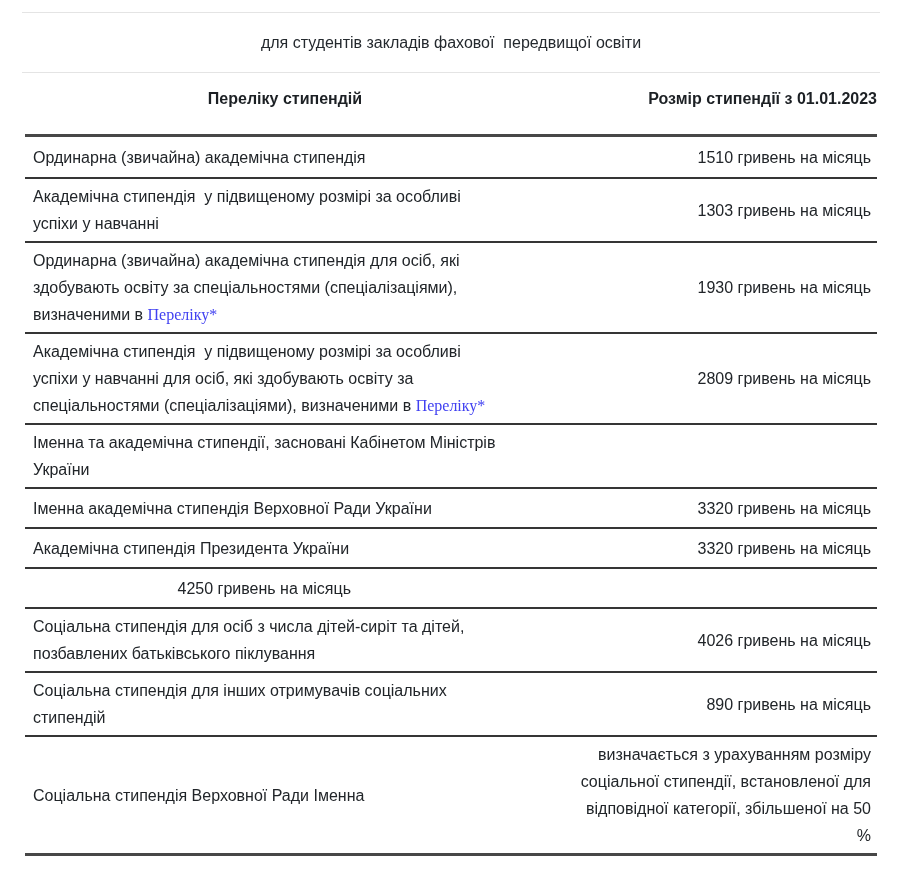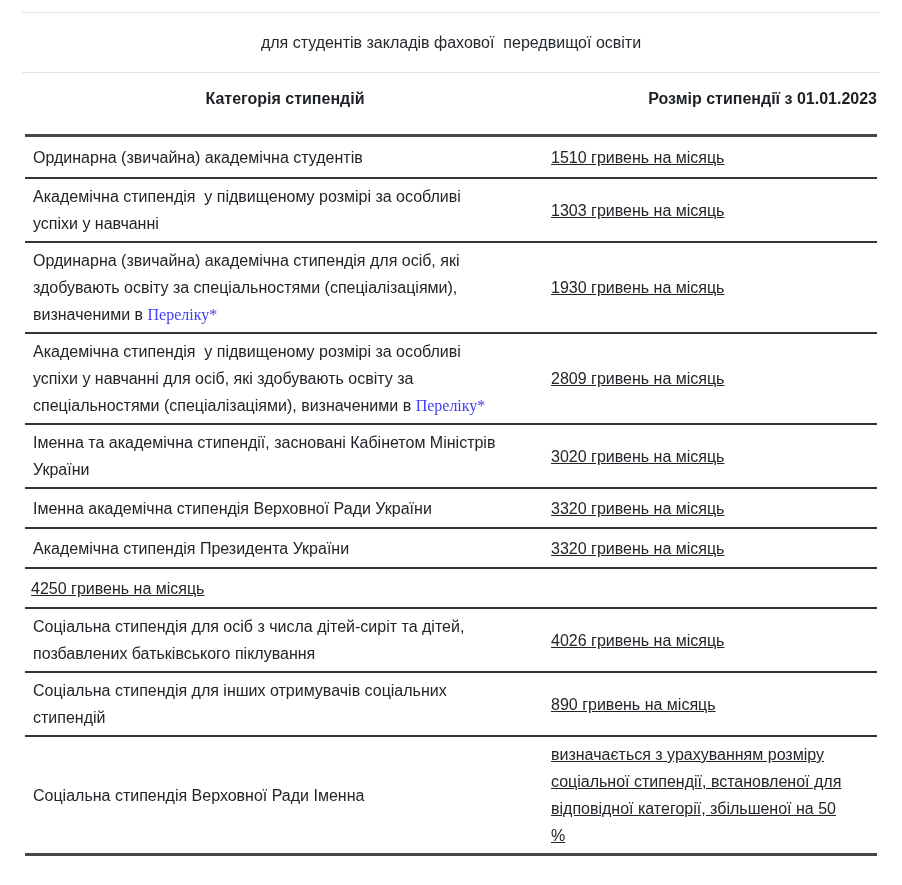--- a/index.html
+++ b/index.html
@@ -60,22 +60,21 @@
   .cell-cat {
     width: 520px;
     box-sizing: border-box;
     padding-left: 8px;
     padding-right: 10px;
   }
   .cell-amt {
     width: 332px;
     box-sizing: border-box;
     padding: 0 6px;
-    text-align: left;
-    text-decoration: underline;
+    text-align: right;
   }
   .cat-text, .amt-text { white-space: pre-wrap; }
 
   a.cat-link {
     color: #4141f1;
     text-decoration: none;
     cursor: pointer;
     white-space: pre-wrap;
     font-family: Liberation Serif, serif;
   }
@@ -85,28 +84,28 @@
 
 <div class="page">
 
   <div class="rule-light top-rule"></div>
 
   <div class="title">для студентів закладів фахової  передвищої освіти</div>
 
   <div class="rule-light"></div>
 
   <div class="header-row">
-    <div class="header-cat">Категорія стипендій</div>
+    <div class="header-cat">Переліку стипендій</div>
     <div class="header-amt">Розмір стипендії з 01.01.2023</div>
   </div>
 
   <div class="table">
 
     <div class="row">
-      <div class="cell cell-cat"><span class="cat-text">Ординарна (звичайна) академічна студентів</span></div>
+      <div class="cell cell-cat"><span class="cat-text">Ординарна (звичайна) академічна стипендія</span></div>
       <div class="cell cell-amt"><span class="amt-text">1510 гривень на місяць</span></div>
     </div>
 
     <div class="row">
       <div class="cell cell-cat"><span class="cat-text">Академічна стипендія  у підвищеному розмірі за особливі
 успіхи у навчанні</span></div>
       <div class="cell cell-amt"><span class="amt-text">1303 гривень на місяць</span></div>
     </div>
 
     <div class="row">
@@ -119,21 +118,20 @@
     <div class="row">
       <div class="cell cell-cat"><span class="cat-text">Академічна стипендія  у підвищеному розмірі за особливі
 успіхи у навчанні для осіб, які здобувають освіту за
 спеціальностями (спеціалізаціями), визначеними в </span><a class="cat-link" href="#">Переліку*</a></div>
       <div class="cell cell-amt"><span class="amt-text">2809 гривень на місяць</span></div>
     </div>
 
     <div class="row">
       <div class="cell cell-cat"><span class="cat-text">Іменна та академічна стипендії, засновані Кабінетом Міністрів
 України</span></div>
-      <div class="cell cell-amt"><span class="amt-text">3020 гривень на місяць</span></div>
     </div>
 
     <div class="row">
       <div class="cell cell-cat"><span class="cat-text">Іменна академічна стипендія Верховної Ради України</span></div>
       <div class="cell cell-amt"><span class="amt-text">3320 гривень на місяць</span></div>
     </div>
 
     <div class="row">
       <div class="cell cell-cat"><span class="cat-text">Академічна стипендія Президента України</span></div>
       <div class="cell cell-amt"><span class="amt-text">3320 гривень на місяць</span></div>

